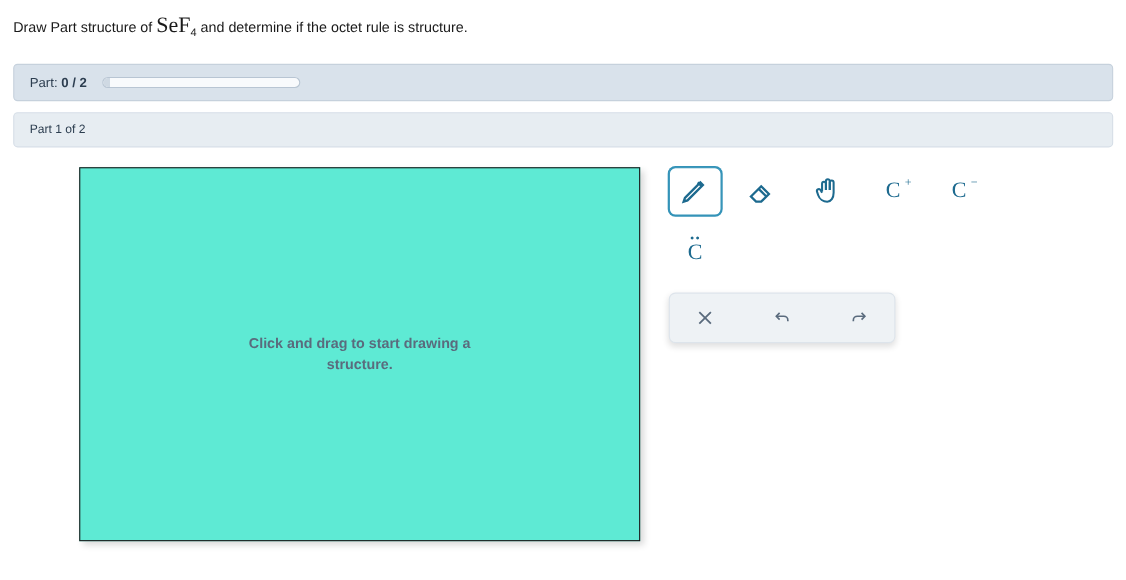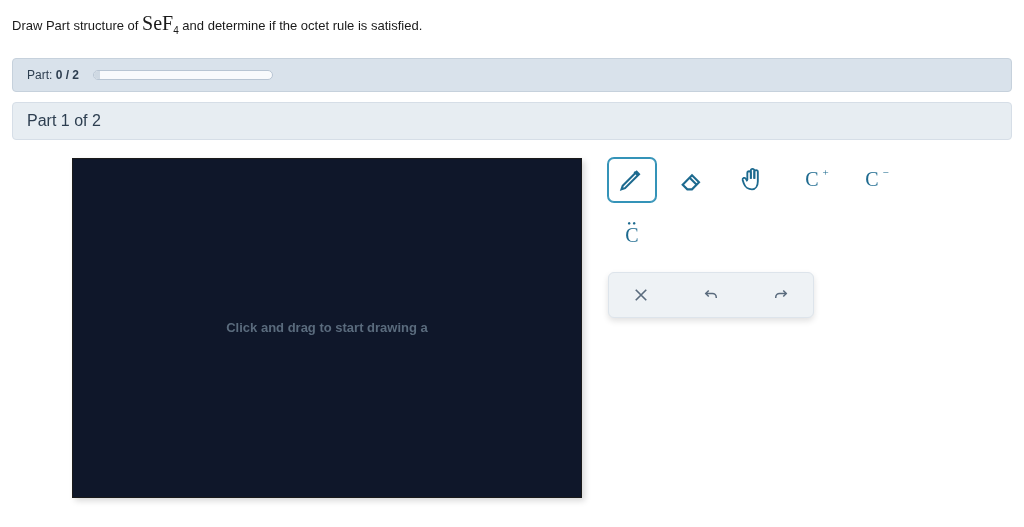--- a/index.html
+++ b/index.html
@@ -43,38 +43,38 @@
       left: 0; top: 0; bottom: 0;
       width: 6px;
       background: #cfd9e3;
       border-radius: 6px 0 0 6px;
     }
     .part-label {
       background: #e7edf2;
       border: 1px solid #d6dee7;
       border-radius: 4px;
       padding: 9px 14px;
-      font-size: 16px;
+      font-size: 11px;
       color: #2d3e50;
       margin-bottom: 18px;
     }
     .work-area {
       display: flex;
       gap: 26px;
       padding: 0 0 0 60px;
     }
     .canvas {
       width: 510px;
       height: 340px;
       border: 1px solid #1a1a1a;
       box-shadow: 3px 3px 6px rgba(0,0,0,0.15);
       display: flex;
       align-items: center;
       justify-content: center;
-      background: #0f172a;
+      background: #5eead4;
     }
     .canvas-placeholder {
       text-align: center;
       font-size: 13px;
       font-weight: bold;
       color: #5a6b7d;
       line-height: 1.4;
     }
     .toolbar {
       display: flex;
@@ -152,38 +152,39 @@
       justify-content: center;
       color: #5a6b7d;
       cursor: pointer;
     }
     .action-btn svg { width: 18px; height: 18px; }
   </style>
 </head>
 <body>
 
 <div class="question-text">
-  <span>Draw Part structure of </span><span class="formula"><span style="font-family: 'Times New Roman', serif; font-size:20px;">SeF</span><span class="sub">4</span></span><span> and determine if the octet rule is satisfied.</span>
+  <span>Draw Part structure of </span><span class="formula"><span style="font-family: 'Times New Roman', serif; font-size:20px;">SeF</span><span class="sub">4</span></span><span> and determine if the octet rule is structure.</span>
 </div>
 
 <div class="part-header">
   <span>
     <span>Part: </span><span class="bold">0 / 2</span>
   </span>
   <div class="progress-bar"></div>
 </div>
 
 <div class="part-label">
   <span>Part 1 of 2</span>
 </div>
 
 <div class="work-area">
   <div class="canvas">
     <div class="canvas-placeholder">
       <div>Click and drag to start drawing a</div>
+      <div>structure.</div>
     </div>
   </div>
 
   <div class="toolbar">
     <div class="tool-grid">
 
       <button class="tool-btn selected">
         <svg viewBox="0 0 24 24" fill="none" stroke="#1d6a8f" stroke-width="1.8">
           <path d="M3 20l3-1 12-12-2-2L4 17l-1 3z"></path>
           <path d="M14 5l3 3"></path>

